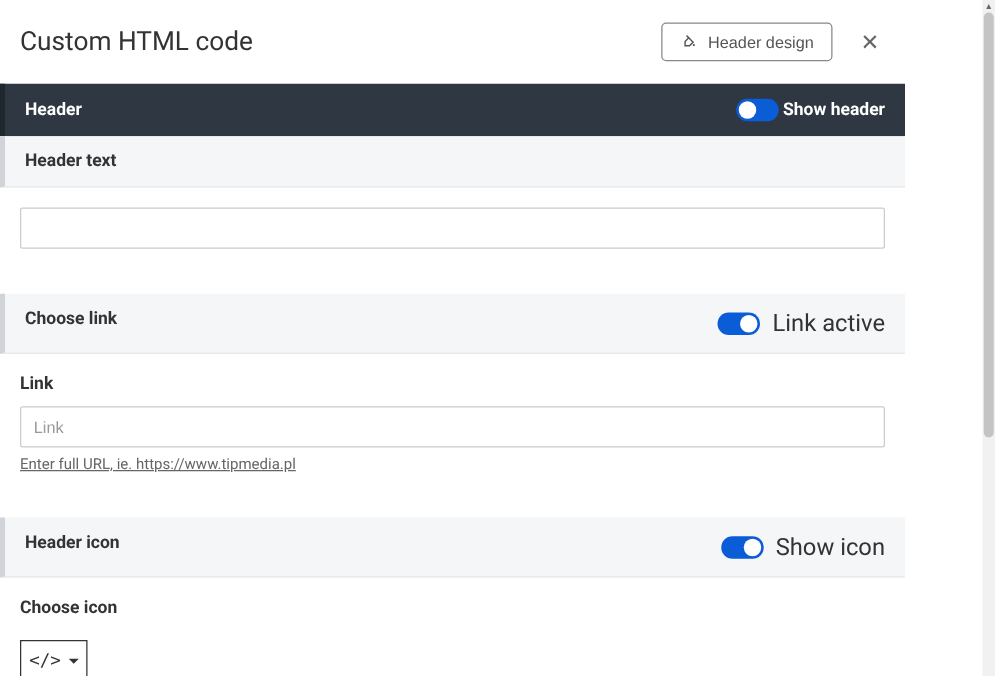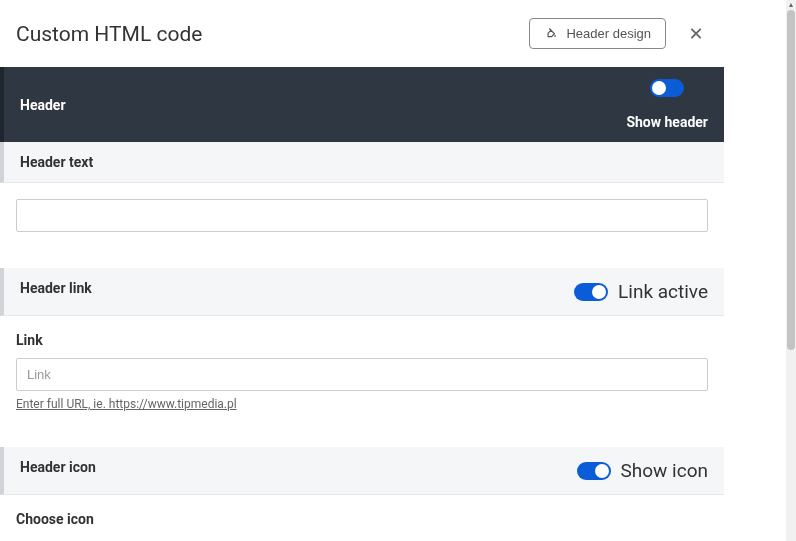--- a/index.html
+++ b/index.html
@@ -95,25 +95,24 @@
     position: absolute;
     width: 14px; height: 14px;
     border-radius: 50%;
     background: #fff;
     top: 2px; right: 2px;
   }
   .toggle.left .knob { left: 2px; right: auto; }
   .hdr-toggle-wrap {
     display: flex;
     align-items: center;
-    gap: 17px;
+    gap: 3px;
     font-weight: 700;
     font-size: 14px;
     color: #fff;
-    flex-direction: column;
   }
   .content-block {
     padding: 16px;
   }
   .text-input {
     width: 100%;
     border: 1px solid #ccc;
     border-radius: 2px;
     padding: 8px 10px;
     font-size: 13px;
@@ -212,21 +211,21 @@
   <div class="sub-hdr">
     <span>Header text</span>
   </div>
   <div class="content-block">
     <input type="text" class="text-input" value="" style="">
   </div>
 
   <div class="gap-block"></div>
 
   <div class="sub-hdr">
-    <span>Header link</span>
+    <span>Choose link</span>
     <span class="right-label">
       <span class="toggle">
           <span class="knob"></span>
         </span>
       <span>Link active</span>
     </span>
   </div>
   <div class="content-block">
     <label class="field-label">Link</label>
     <input type="text" class="text-input" placeholder="Link" style="">

